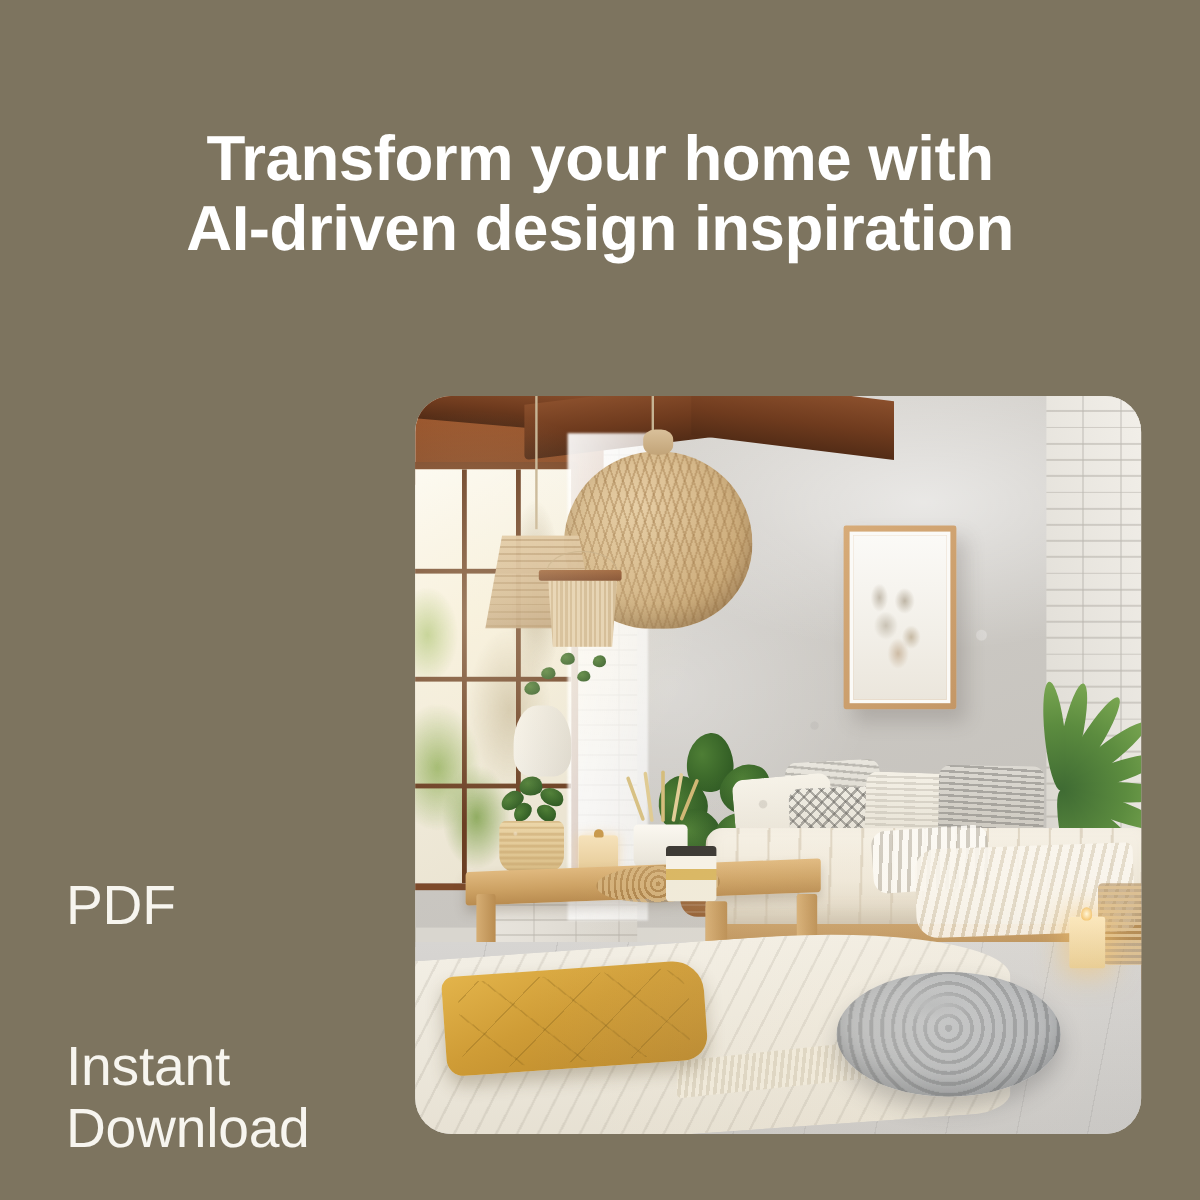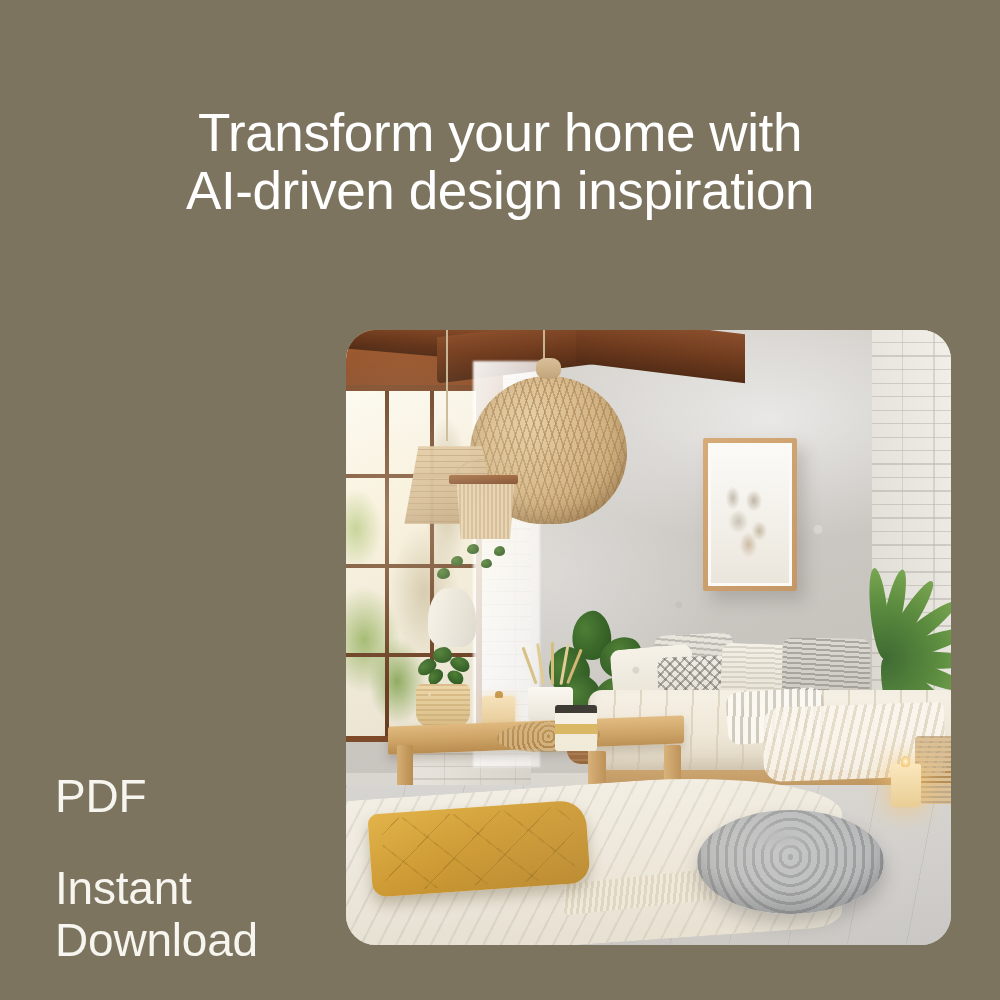--- a/index.html
+++ b/index.html
@@ -12,28 +12,28 @@
   body { background:#7d745f; position:relative; }
 
   
   .headline {
     position:absolute;
     left:0; top:104px; width:1000px;
     text-align:center;
     color:#ffffff;
     font-size:53px;
     line-height:58px;
-    font-weight:400;
+    font-weight:700;
     letter-spacing:-0.4px;
     white-space:pre-line;
   }
 
   
   .label-block { position:absolute; left:55px; color:#f7f5ef; font-weight:300; }
-  .label-pdf { top:770px; font-size:46px; line-height:52px; letter-spacing:-0.2px; }
+  .label-pdf { top:728px; font-size:46px; line-height:52px; letter-spacing:-0.2px; }
   .label-instant {
     top:862px; font-size:46px; line-height:52px;
     letter-spacing:-0.2px; white-space:pre-line;
   }
 
   
   .photo {
     position:absolute;
     left:346px; top:330px;
     width:605px; height:615px;

